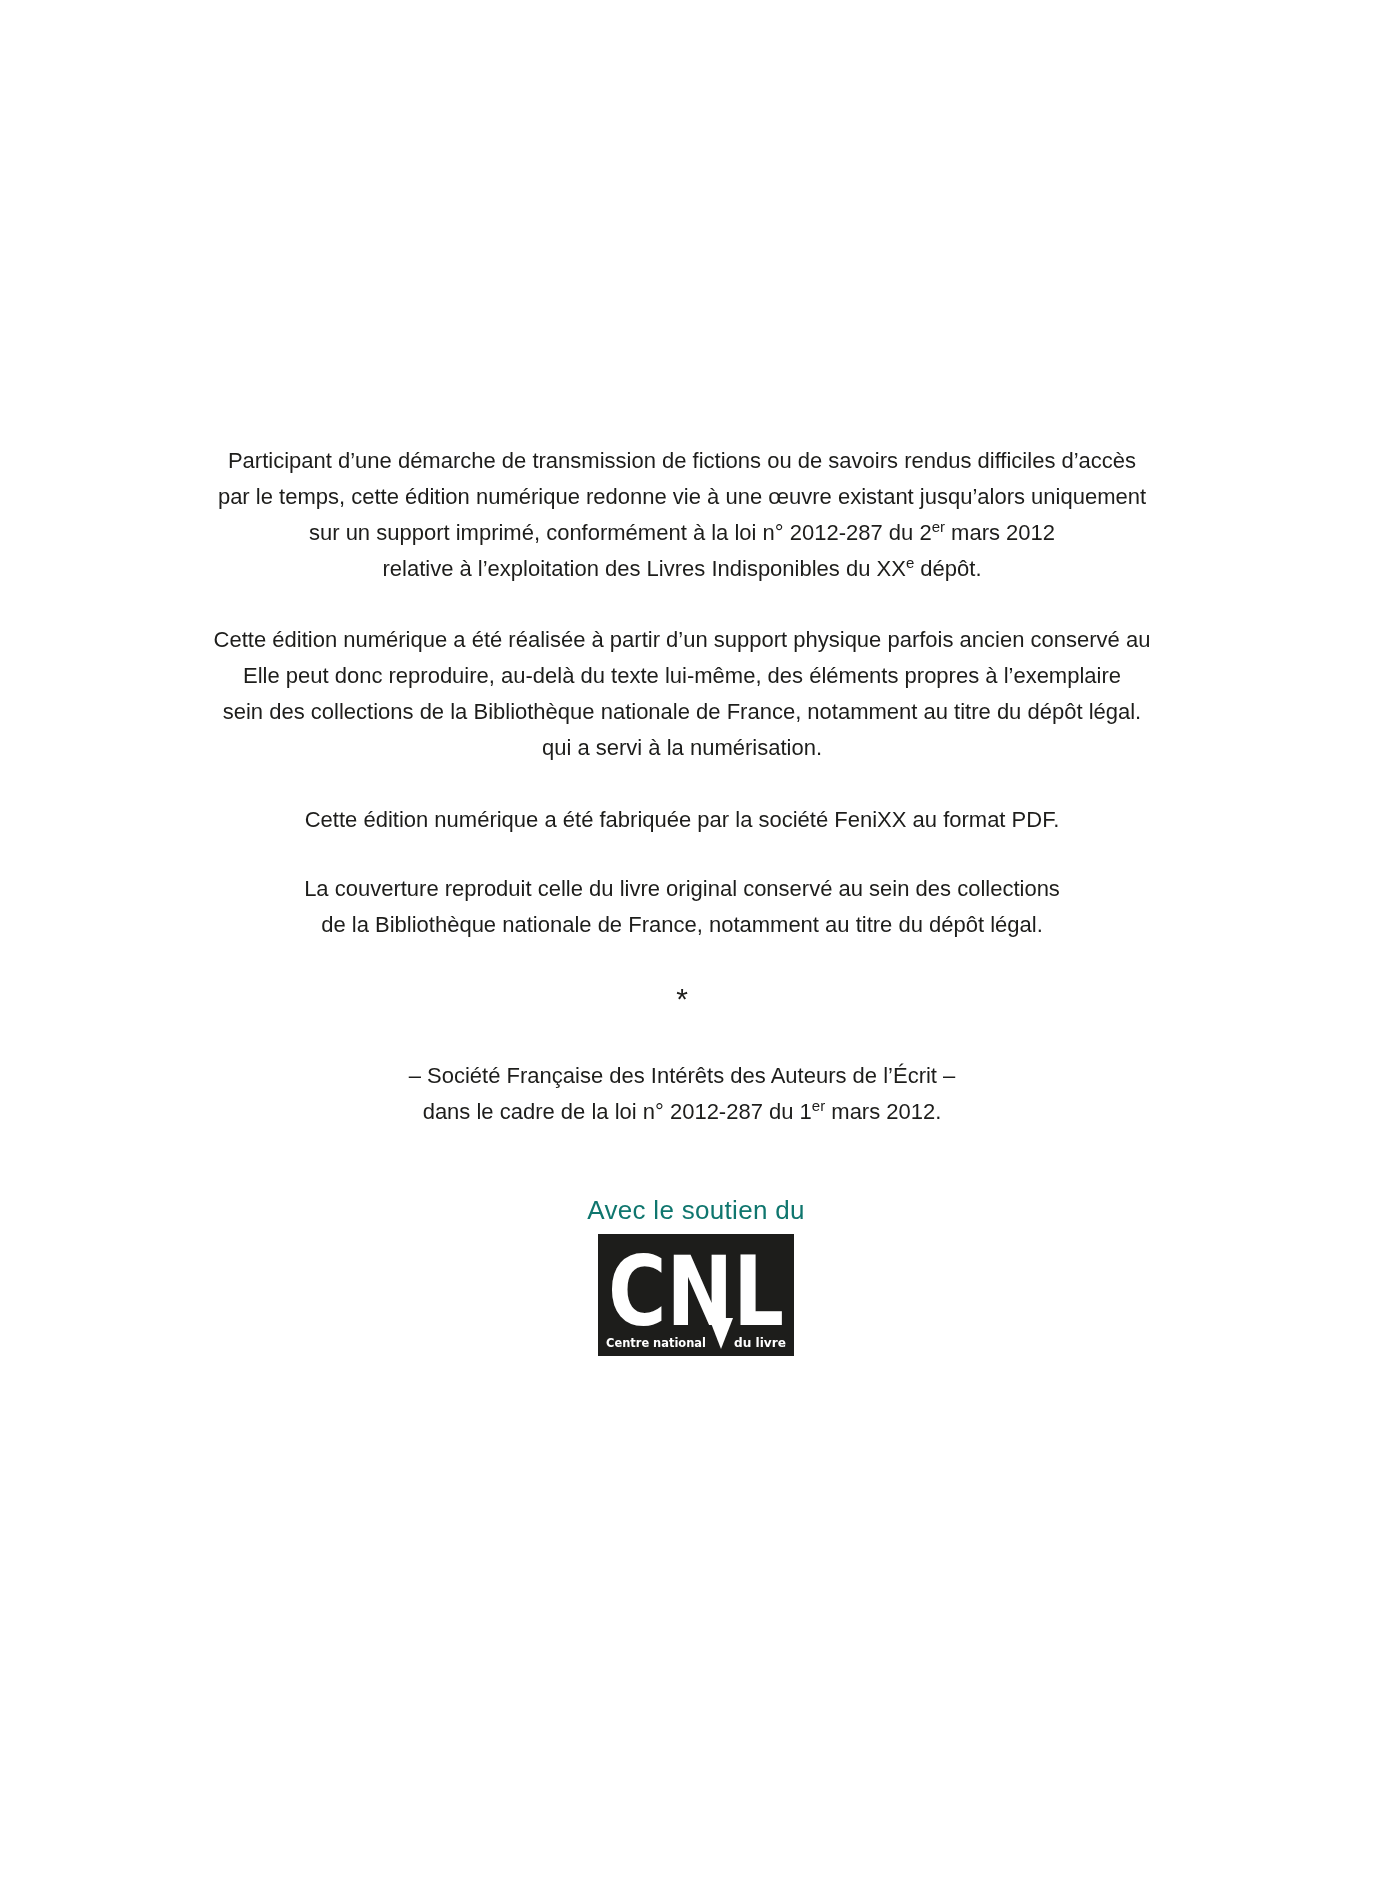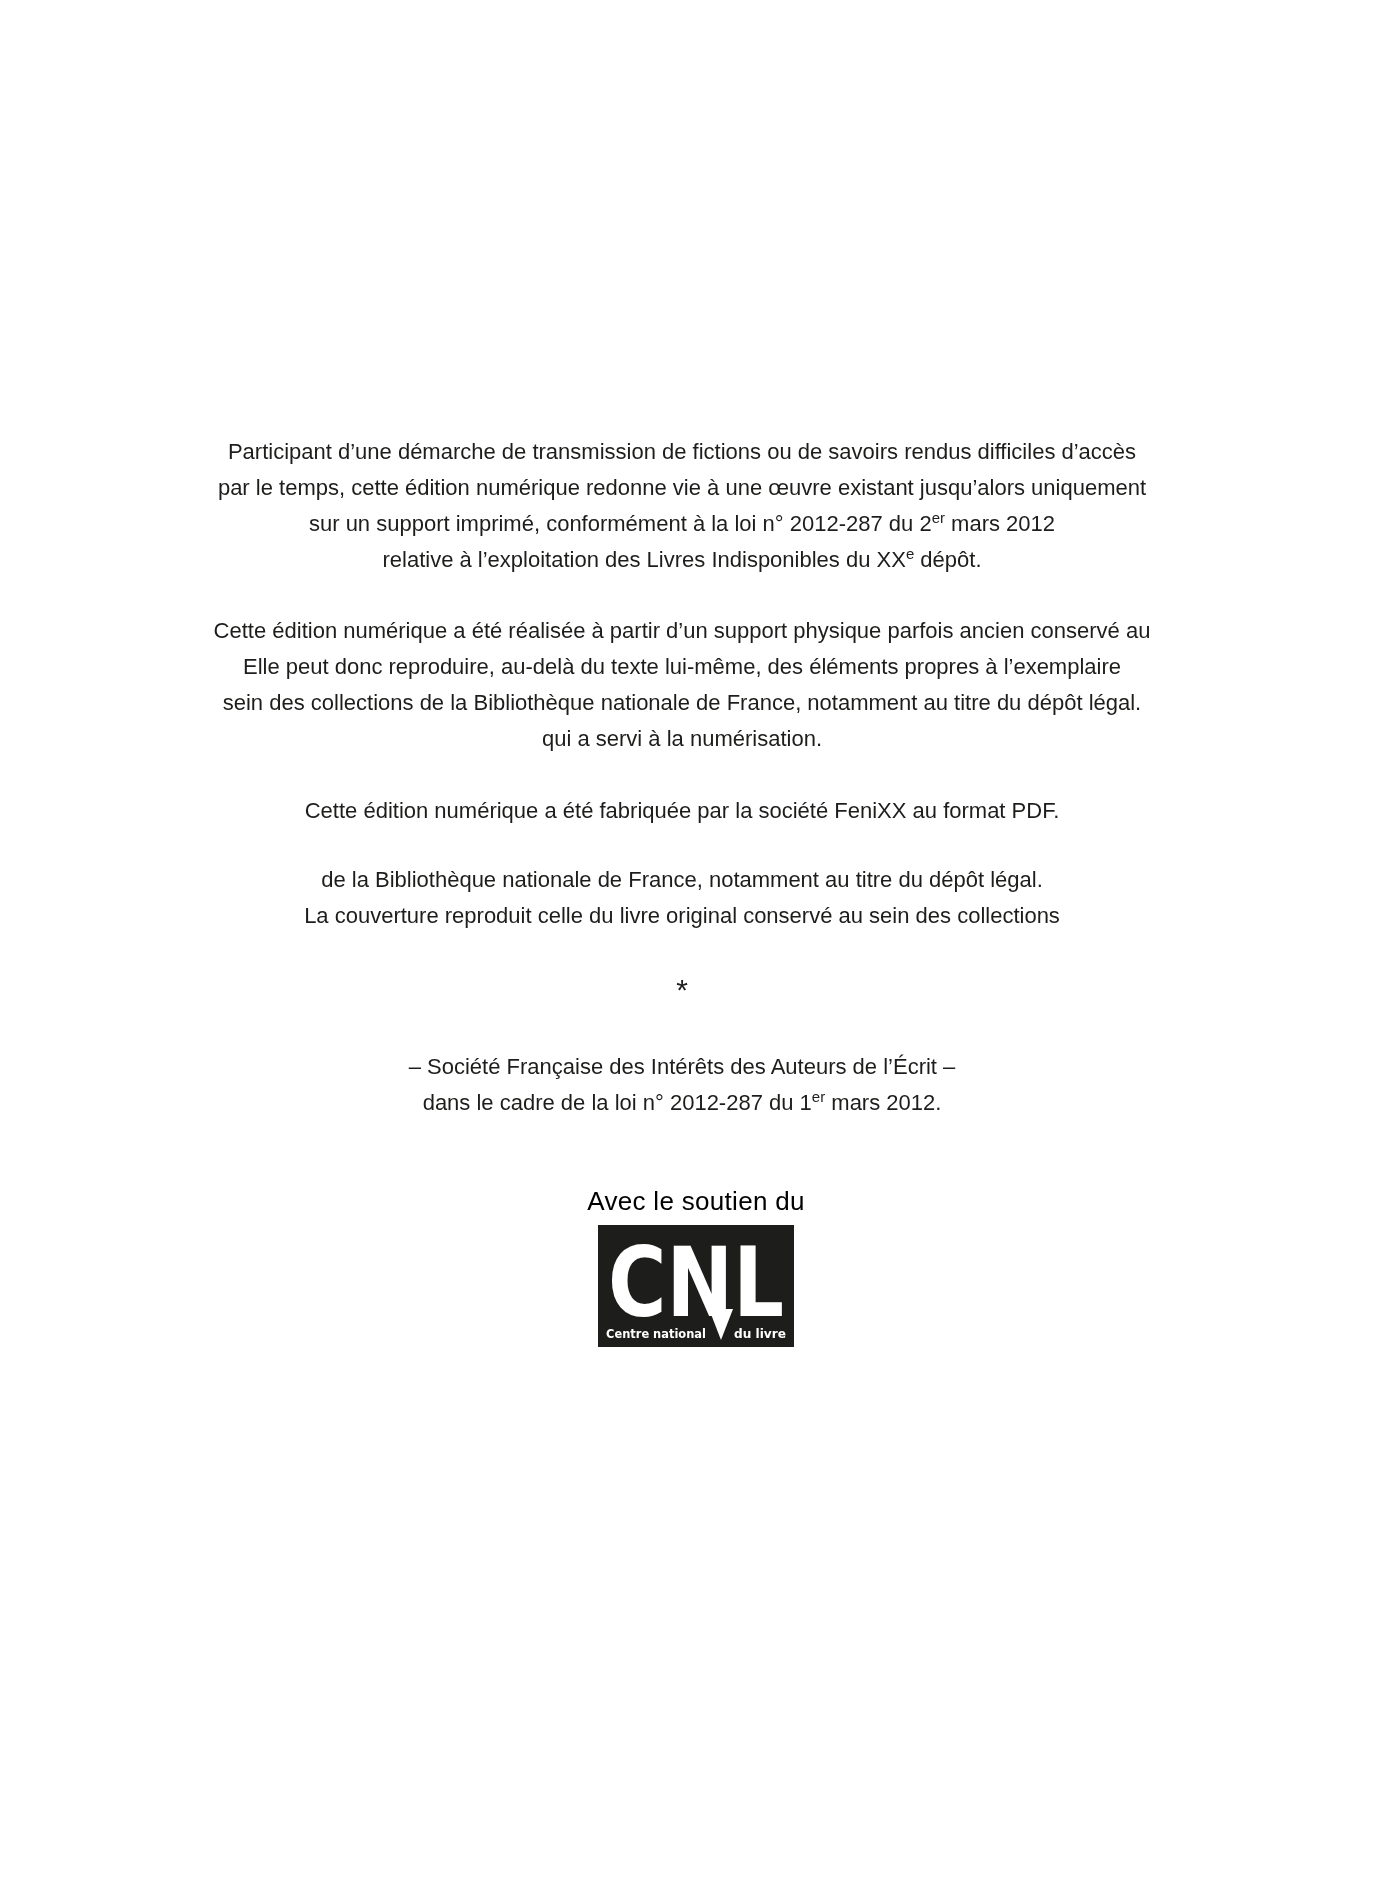--- a/index.html
+++ b/index.html
@@ -11,21 +11,21 @@
     height: 1901px;
     background: #ffffff;
     font-family: "Liberation Sans", "DejaVu Sans", sans-serif;
     color: #1d1d1b;
     overflow: hidden;
     position: relative;
   }
   .content {
     position: absolute;
     left: 117px;
-    top: 0;
+    top: 9px;
     width: 1130px;
     text-align: center;
   }
   .para {
     margin: 0;
     font-size: 22px;
     line-height: 36px;
     font-weight: 400;
   }
   .line { display: block; }
@@ -45,21 +45,21 @@
     vertical-align: baseline;
     position: relative;
     top: -8px;
   }
   .support {
     margin-top: 64px;
     font-size: 26px;
     line-height: 32px;
     font-weight: 500;
     letter-spacing: 0.3px;
-    color: #000000;
+    color: #0f766e;
     transform: translateX(14px);
   }
   .logo-box {
     display: block;
     margin: 8px auto 0 auto;
     transform: translateX(14px);
   }
   .logo-box text {
     font-family: "DejaVu Sans", "Liberation Sans", sans-serif;
     fill: #ffffff;
@@ -82,22 +82,22 @@
     <span class="line">Elle peut donc reproduire, au-delà du texte lui-même, des éléments propres à l’exemplaire</span>
     <span class="line">sein des collections de la Bibliothèque nationale de France, notamment au titre du dépôt légal.</span>
     <span class="line">qui a servi à la numérisation.</span>
   </p>
 
   <p class="para p3">
     <span class="line">Cette édition numérique a été fabriquée par la société FeniXX au format PDF.</span>
   </p>
 
   <p class="para p4">
+    <span class="line">La couverture reproduit celle du livre original conservé au sein des collections</span>
     <span class="line">de la Bibliothèque nationale de France, notamment au titre du dépôt légal.</span>
-    <span class="line">La couverture reproduit celle du livre original conservé au sein des collections</span>
   </p>
 
   <div class="para star">*</div>
 
   <p class="para p5">
     <span class="line">– Société Française des Intérêts des Auteurs de l’Écrit –</span>
     <span class="line"><span>dans le cadre de la loi n° 2012-287 du 1</span><sup class="ord">er</sup><span> mars 2012.</span></span>
   </p>
 
   <div class="support">Avec le soutien du</div>

